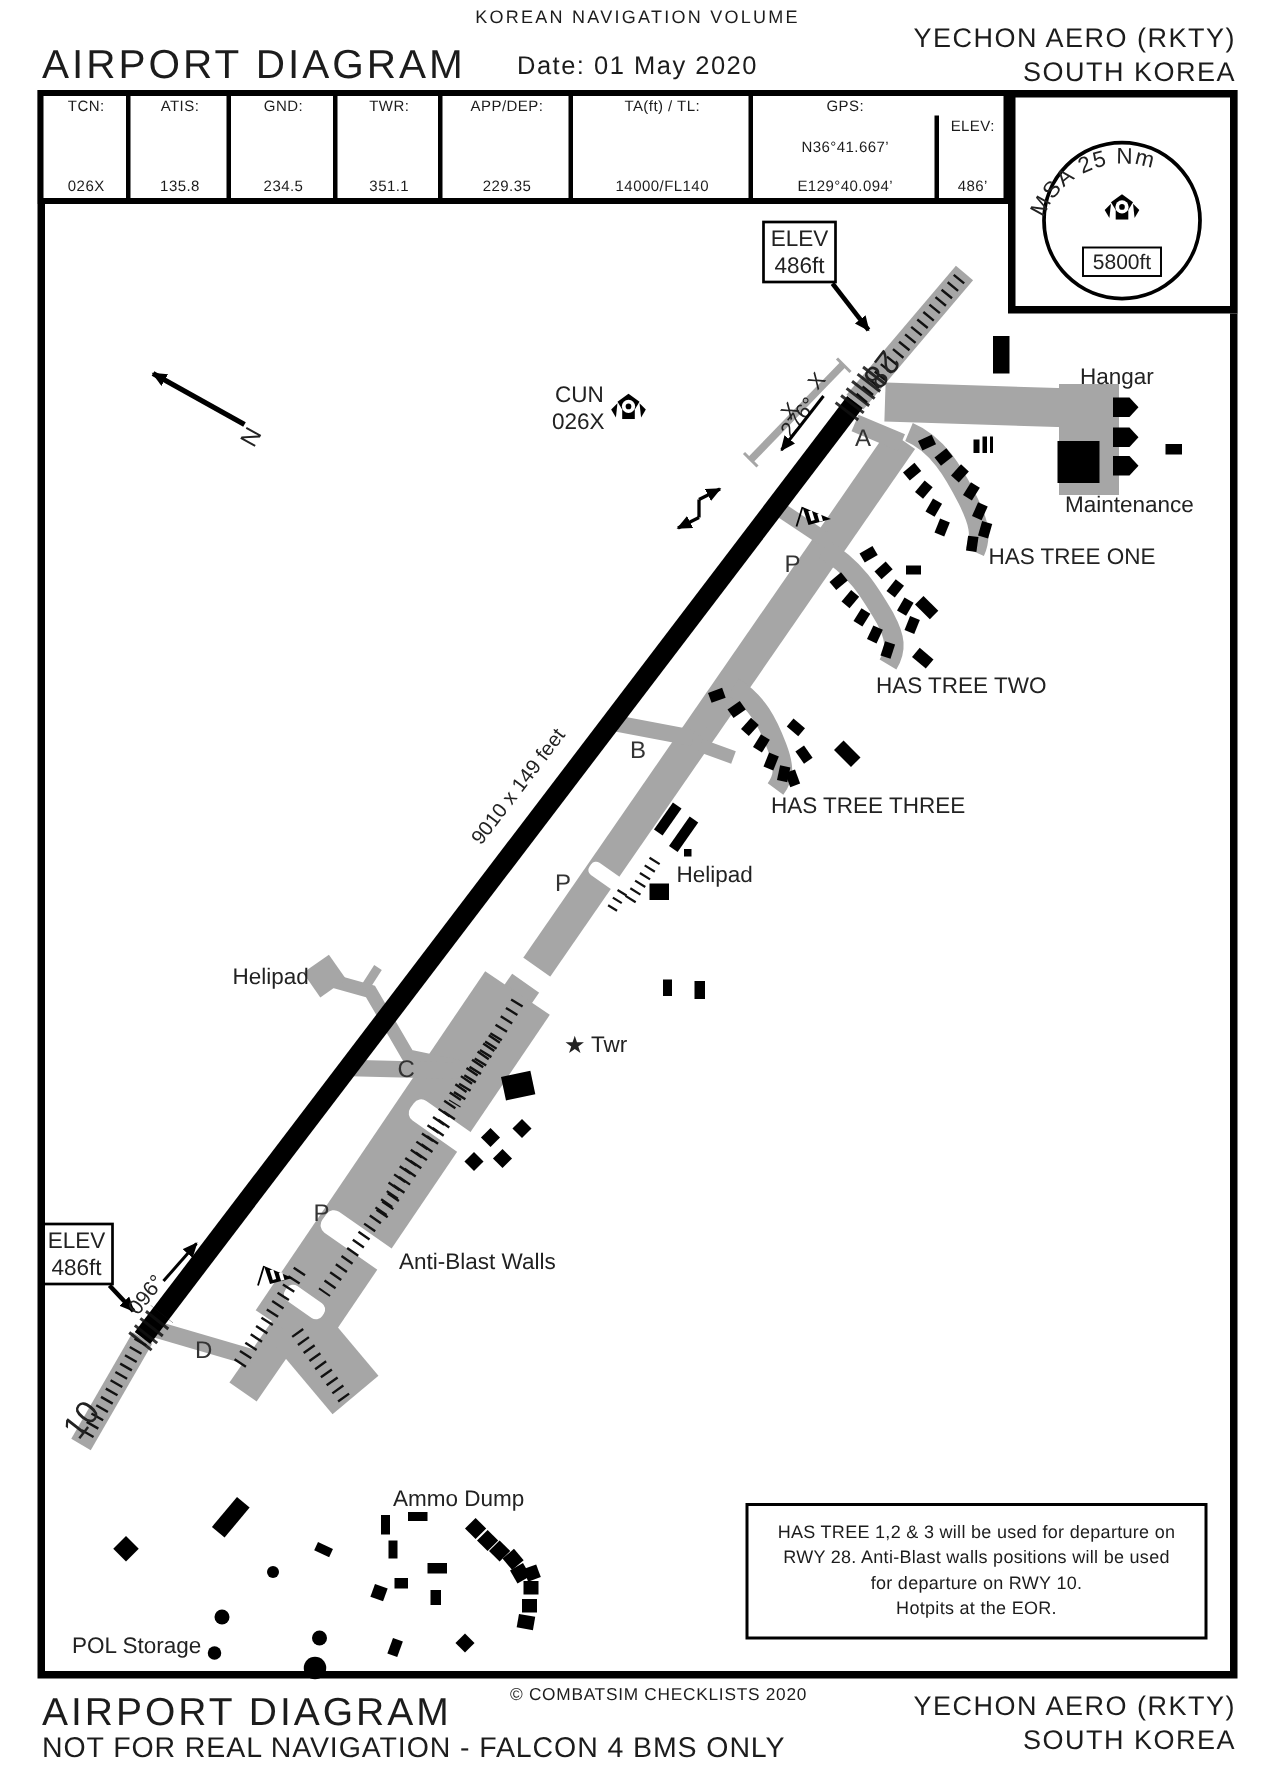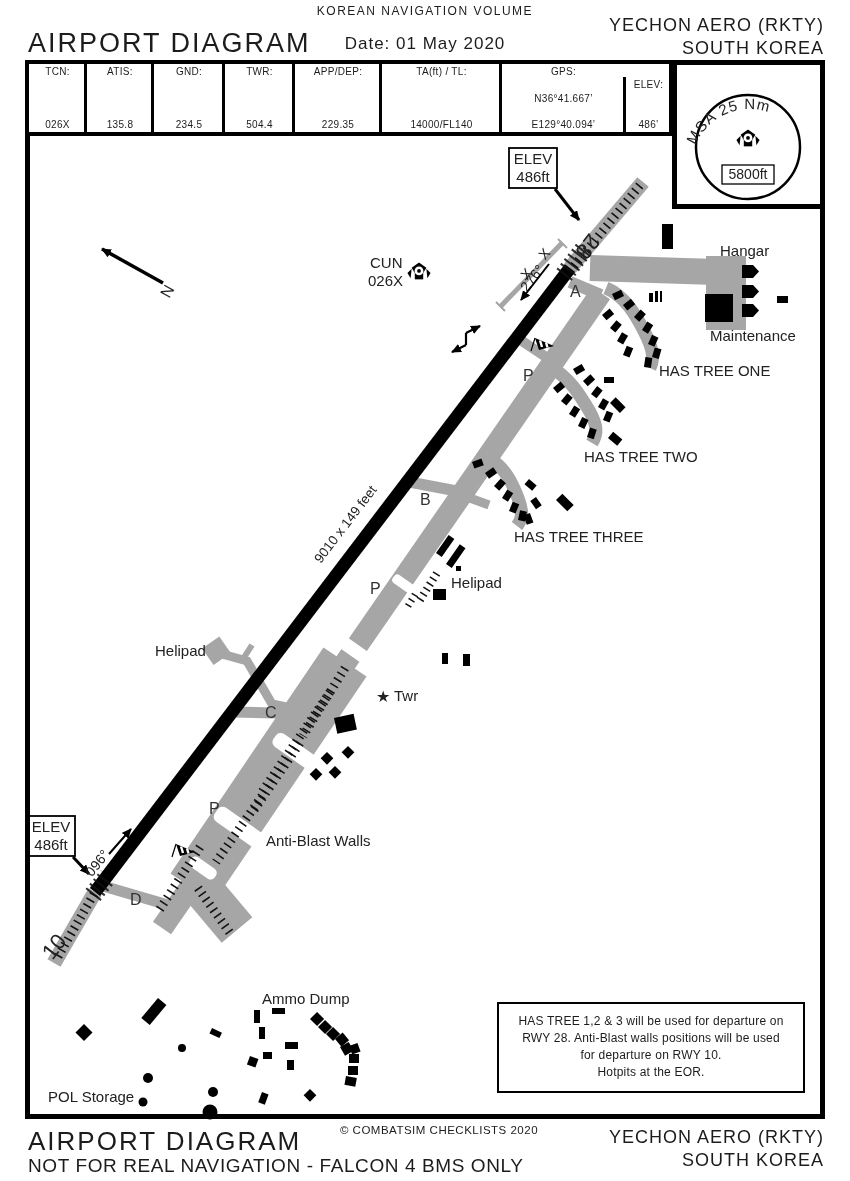--- a/index.html
+++ b/index.html
@@ -330,21 +330,21 @@
     <div class="icell c1">
       <span class="lab">ATIS:</span>
       <span class="val">135.8</span>
     </div>
     <div class="icell c2">
       <span class="lab">GND:</span>
       <span class="val">234.5</span>
     </div>
     <div class="icell c3">
       <span class="lab">TWR:</span>
-      <span class="val">504.4</span>
+      <span class="val">351.1</span>
     </div>
     <div class="icell c4">
       <span class="lab">APP/DEP:</span>
       <span class="val">229.35</span>
     </div>
     <div class="icell c5">
       <span class="lab">TA(ft) / TL:</span>
       <span class="val">14000/FL140</span>
     </div>
     <div class="icell c6">

